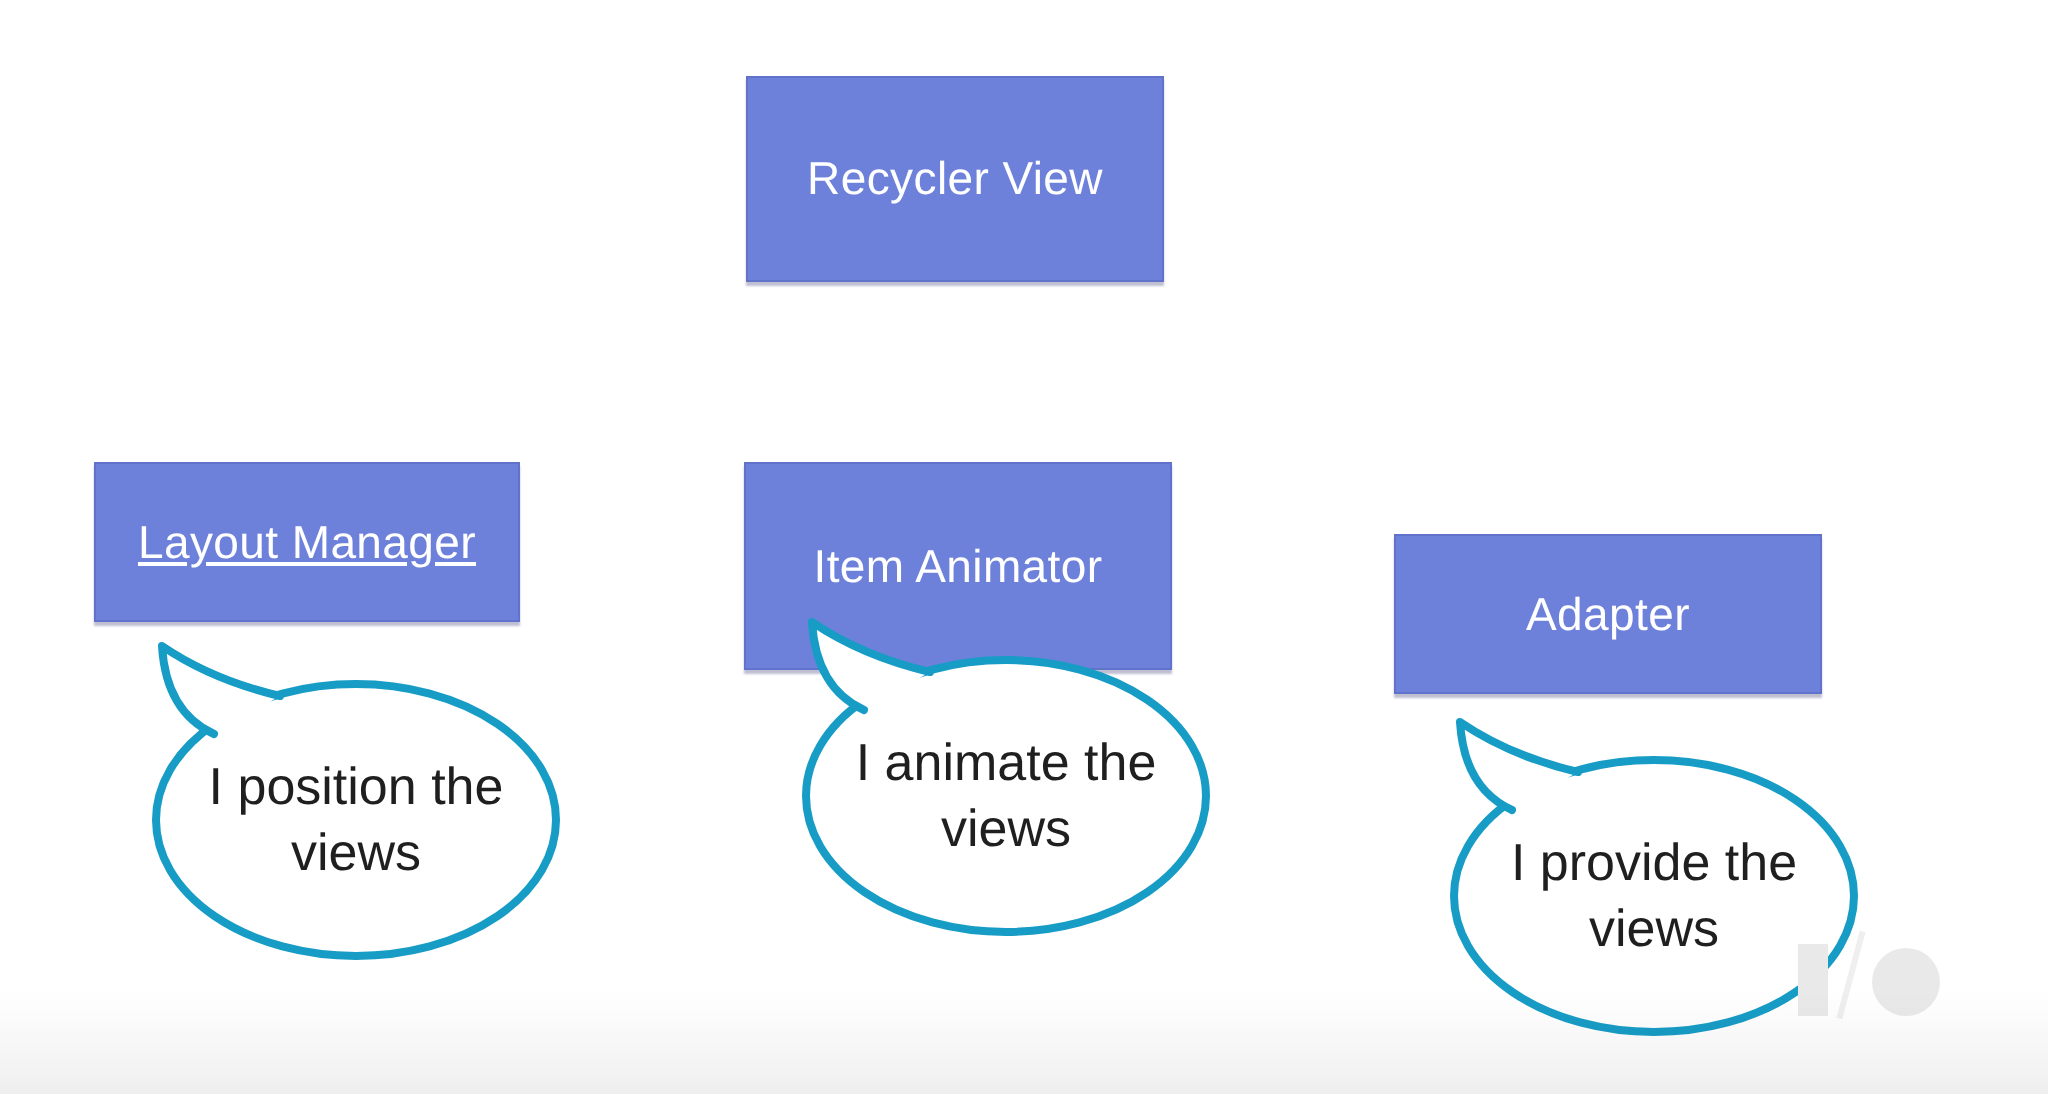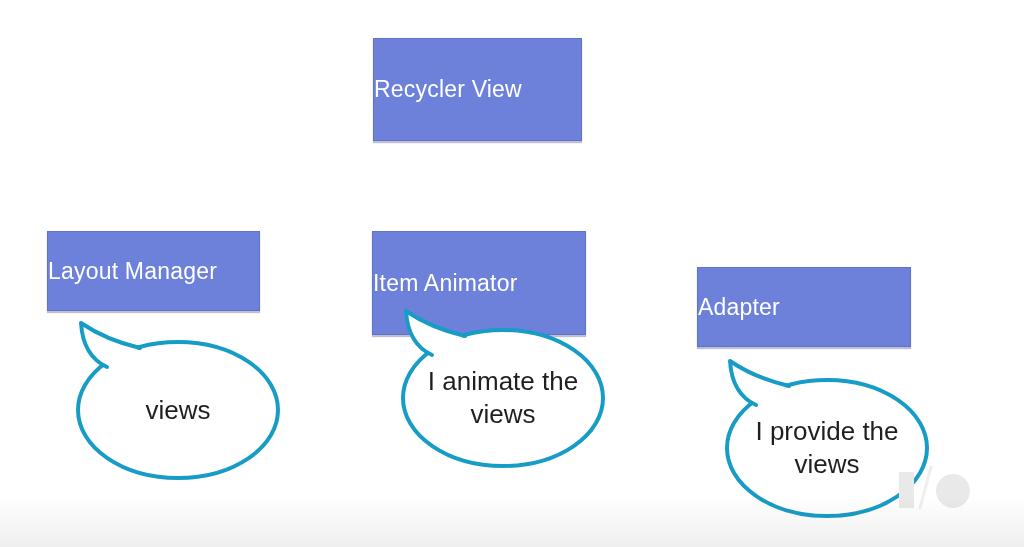--- a/index.html
+++ b/index.html
@@ -13,30 +13,31 @@
     background: var(--background, #ffffff);
     overflow: hidden;
     font-family: "Liberation Sans", sans-serif;
   }
 
   
   .box {
     position: absolute;
     display: flex;
     align-items: center;
+    justify-content: center;
     background: var(--box-fill, #6d81db);
     color: var(--box-text, #ffffff);
     font-size: 23px;
     letter-spacing: 0.2px;
     box-sizing: border-box;
     border: 1px solid rgba(80, 95, 180, 0.45);
     box-shadow: 0 2px 1px rgba(110, 115, 155, 0.45);
   }
   .box-recycler   { left: 373px; top: 38px;  width: 209px; height: 103px; }
-  .box-layout     { left: 47px;  top: 231px; width: 213px; height: 80px; }
+  .box-layout     { left: 47px;  top: 231px; width: 213px; height: 80px; text-decoration: underline; }
   .box-animator   { left: 372px; top: 231px; width: 214px; height: 104px; }
   .box-adapter    { left: 697px; top: 231px; width: 214px; height: 80px; margin-top: 36px; }
 
   
   .bubble-group { position: absolute; width: 230px; height: 170px; }
   .bubble-1 { left: 56px;  top: 312px; }
   .bubble-2 { left: 381px; top: 300px; }
   .bubble-3 { left: 705px; top: 310px; margin-top: 40px; }
   .bubble-group svg { display: block; position: absolute; left: 0; top: 0; }
   .bubble-body, .bubble-tail {
@@ -110,20 +111,21 @@
   <div class="box box-adapter">
     <span>Adapter</span>
   </div>
 
   <div class="bubble-group bubble-1">
     <svg viewBox="0 0 230 170" width="230" height="170">
       <ellipse class="bubble-body" cx="122" cy="98" rx="100" ry="68"></ellipse>
       <path class="bubble-tail" d="M 51,55 Q 27,44 25,11 Q 50,28 84,36"></path>
     </svg>
     <div class="bubble-text">
+      <div>I position the</div>
       <div>views</div>
     </div>
   </div>
 
   <div class="bubble-group bubble-2">
     <svg viewBox="0 0 230 170" width="230" height="170">
       <ellipse class="bubble-body" cx="122" cy="98" rx="100" ry="68"></ellipse>
       <path class="bubble-tail" d="M 51,55 Q 27,44 25,11 Q 50,28 84,36"></path>
     </svg>
     <div class="bubble-text">

